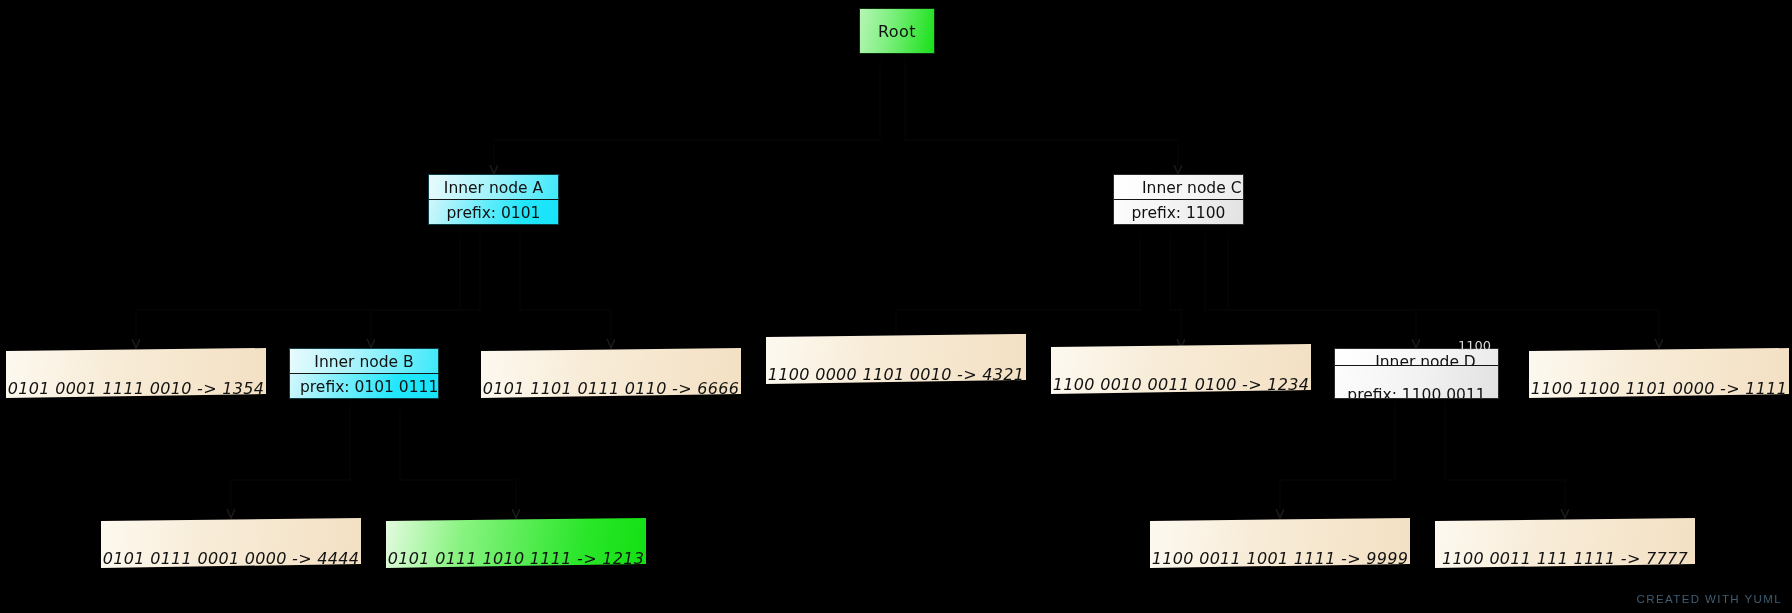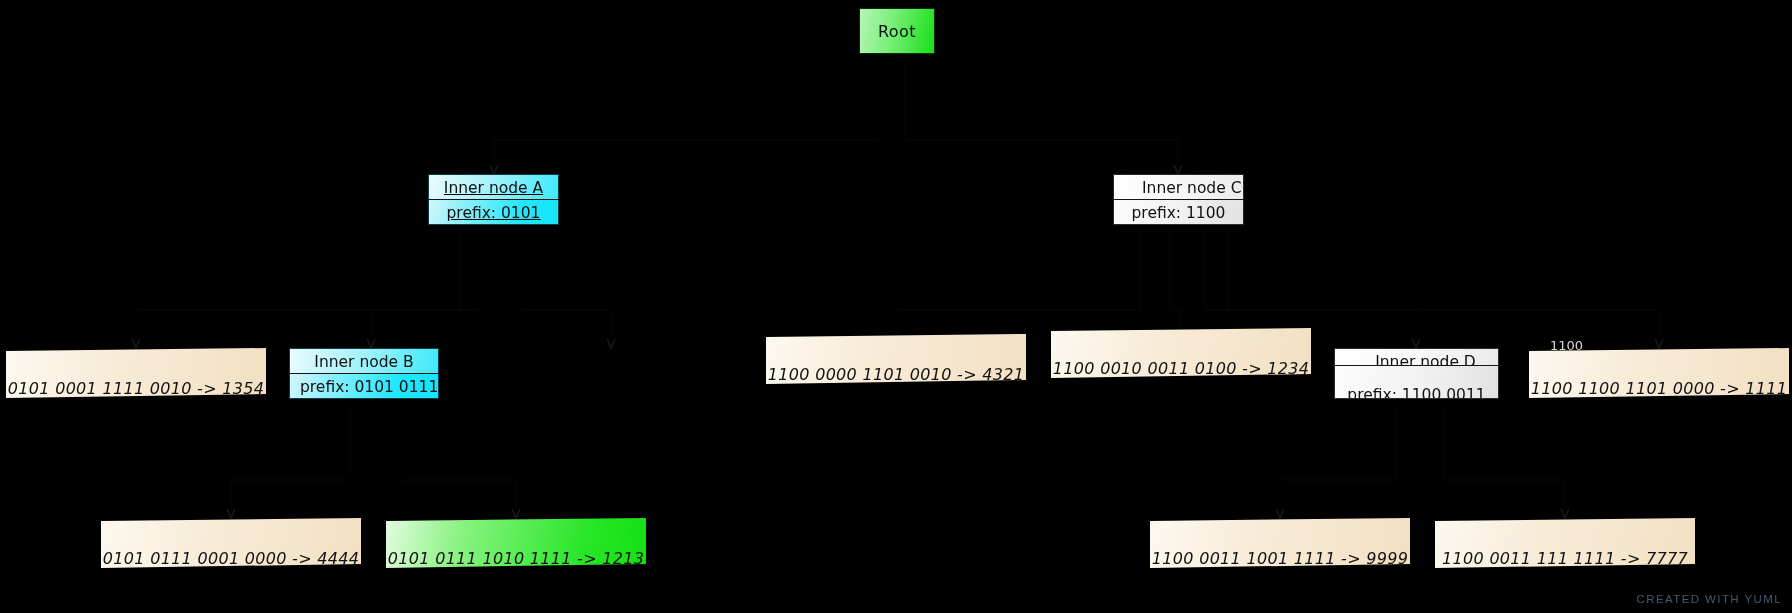--- a/index.html
+++ b/index.html
@@ -166,54 +166,57 @@
       <path d="M1395,399 L1395,480 L1280,480 L1280,518"></path>
 
       <path d="M1445,399 L1445,480 L1565,480 L1565,518"></path>
     </g>
   </svg>
 
   <div class="node root" style="left:859px; top:8px; width:76px; height:46px;">
     <div class="title">Root</div>
   </div>
 
-  <div class="node inner cyan" style="left:428px; top:174px; width:131px; height:51px;text-decoration:underline;">
+  <div class="node inner cyan" style="left:428px; top:174px; width:131px; height:51px;">
     <div class="title">Inner node A</div>
     <div class="attr">prefix: 0101</div>
   </div>
 
   <div class="node inner plain" style="left:1113px; top:174px; width:131px; height:51px;">
     <div class="title">Inner node C</div>
     <div class="attr">prefix: 1100</div>
   </div>
 
   <div class="node note cream" style="left:6px; top:348px; width:260px; height:50px;">
     <div class="title">0101 0001 1111 0010 -&gt; 1354</div>
   </div>
 
   <div class="node inner cyan" style="left:289px; top:348px; width:150px; height:51px;">
     <div class="title">Inner node B</div>
     <div class="attr">prefix: 0101 0111</div>
   </div>
 
+  <div class="node note cream" style="left:481px; top:348px; width:260px; height:50px;">
+    <div class="title">0101 1101 0111 0110 -&gt; 6666</div>
+  </div>
 
   <div class="node note cream" style="left:766px; top:334px; width:260px; height:50px;">
     <div class="title">1100 0000 1101 0010 -&gt; 4321</div>
   </div>
 
-  <div class="node note cream" style="left:1051px; top:328px; width:260px; height:50px;">
+  <div class="node note cream" style="left:1051px; top:344px; width:260px; height:50px;">
     <div class="title">1100 0010 0011 0100 -&gt; 1234</div>
   </div>
 
   <div class="node inner plain" style="left:1334px; top:348px; width:165px; height:51px;gap:16px;">
     <div class="title">Inner node D</div>
     <div class="attr">prefix: 1100 0011</div>
   </div>
 
-  <div class="edge-label" style="left:1550px; top:338px;">1100</div>
+  <div class="edge-label" style="left:1458px; top:338px;">1100</div>
 
   <div class="node note cream" style="left:1529px; top:348px; width:260px; height:50px;">
     <div class="title">1100 1100 1101 0000 -&gt; 1111</div>
   </div>
 
   <div class="node note cream" style="left:101px; top:518px; width:260px; height:50px;">
     <div class="title">0101 0111 0001 0000 -&gt; 4444</div>
   </div>
 
   <div class="node note green" style="left:386px; top:518px; width:260px; height:50px;">

